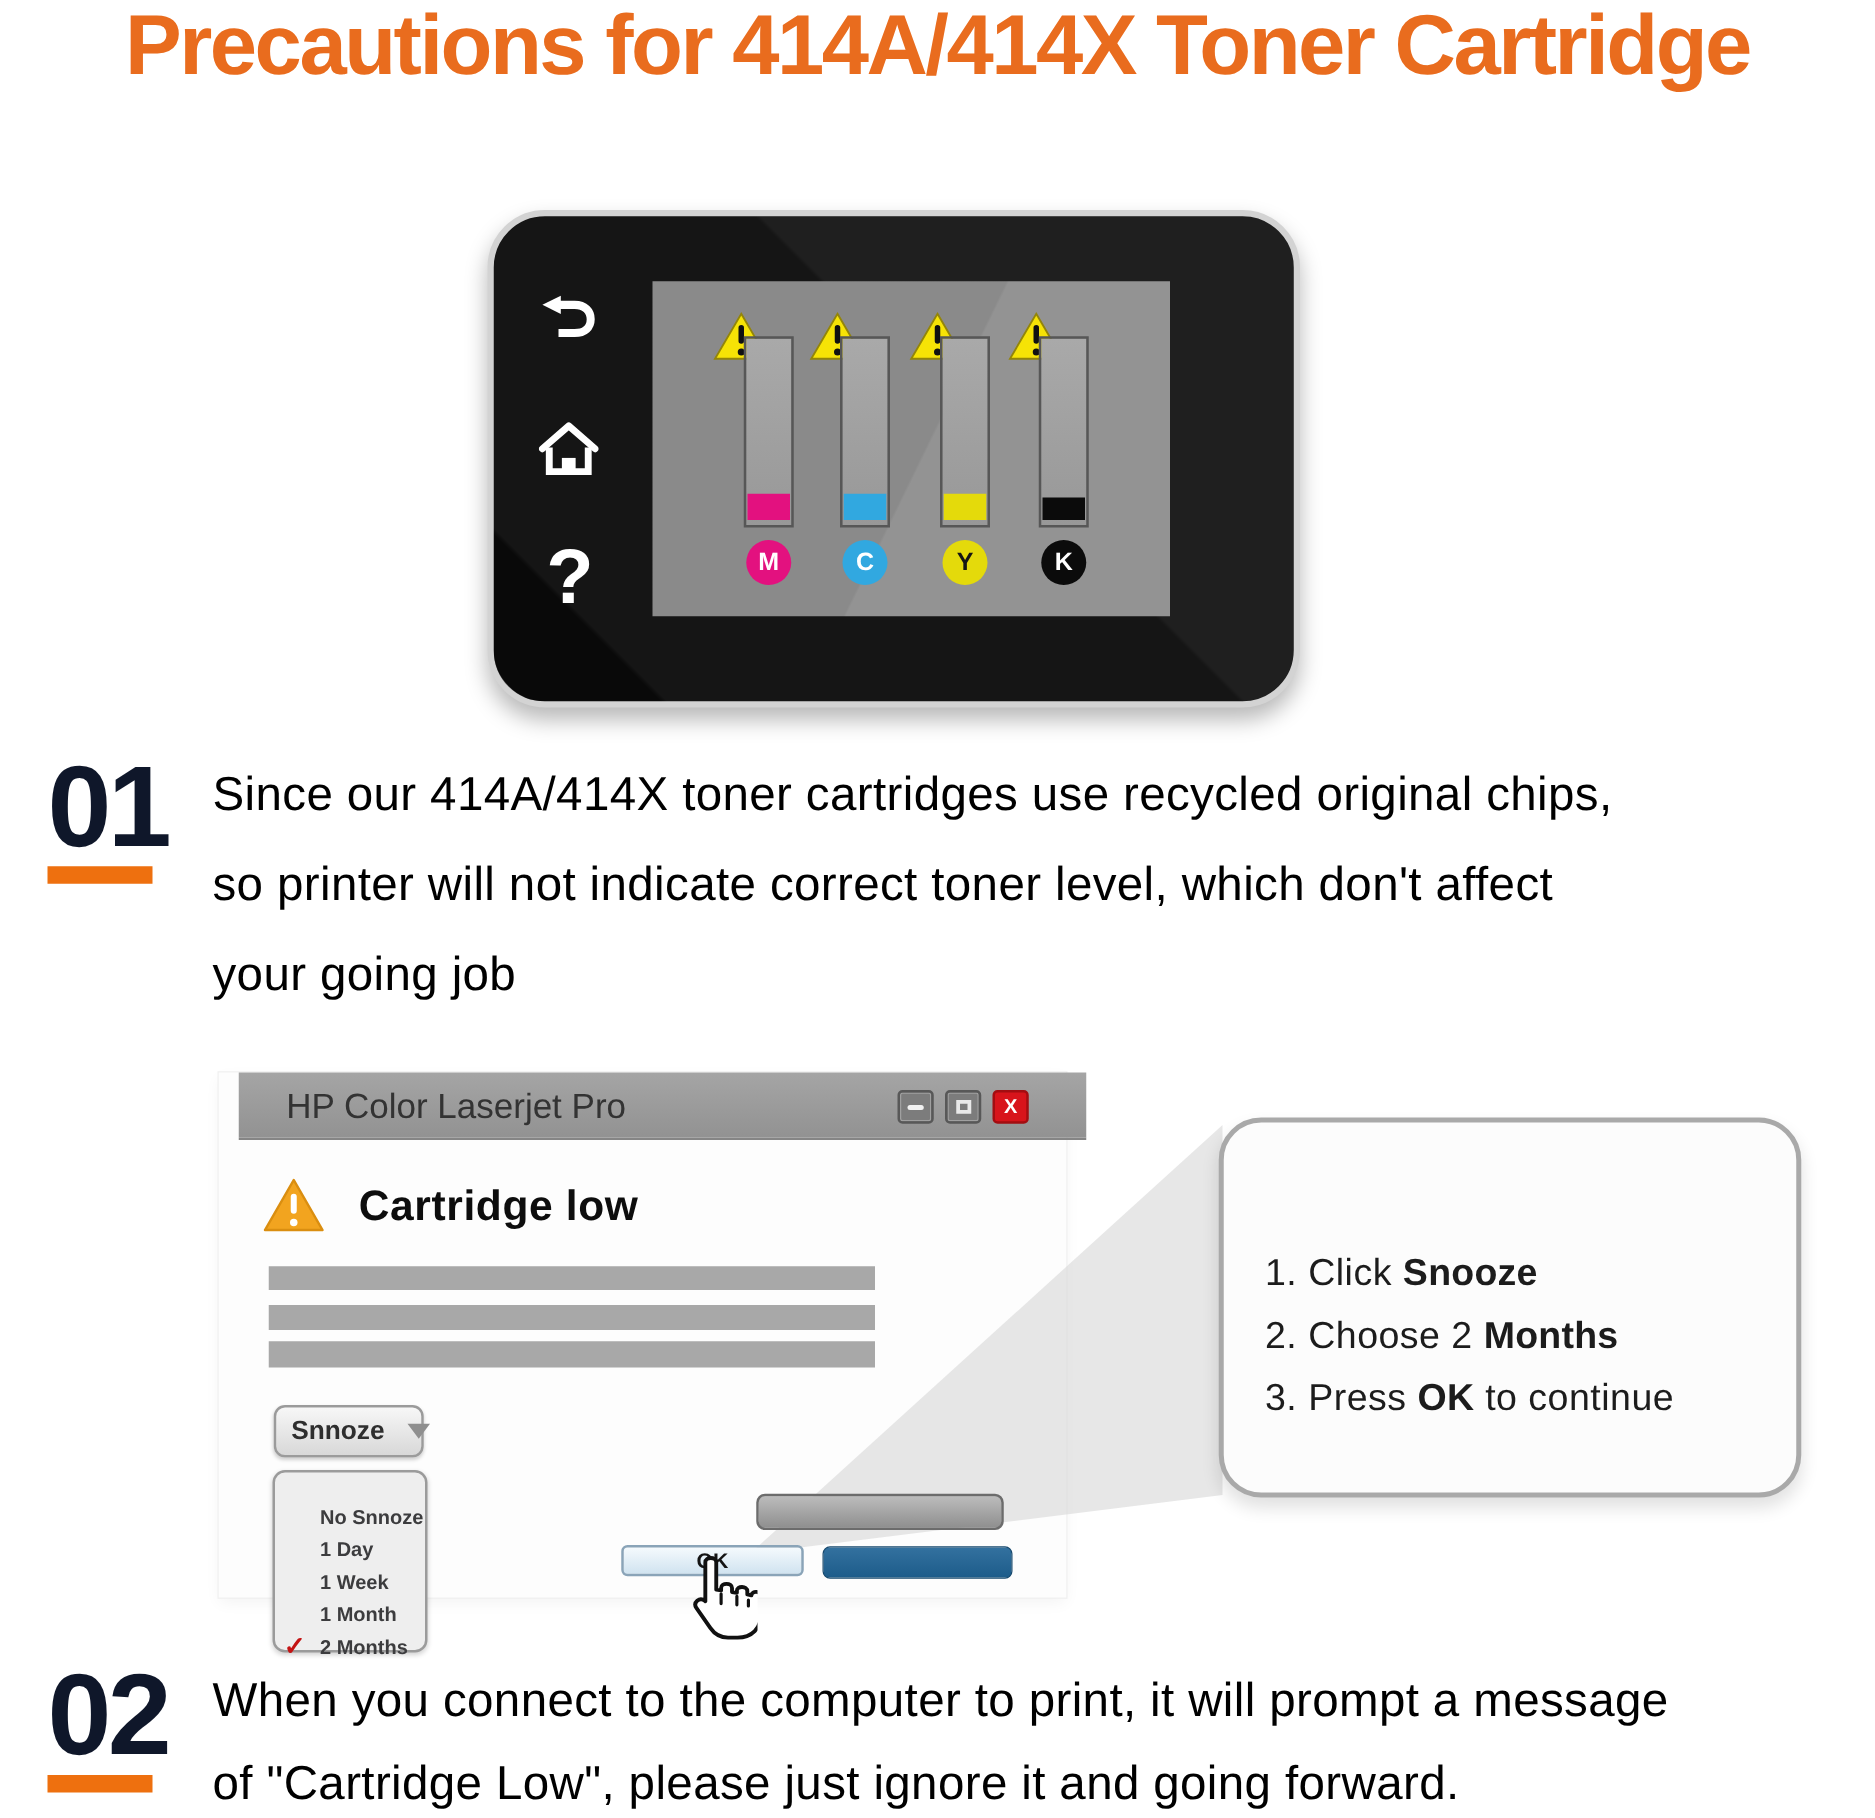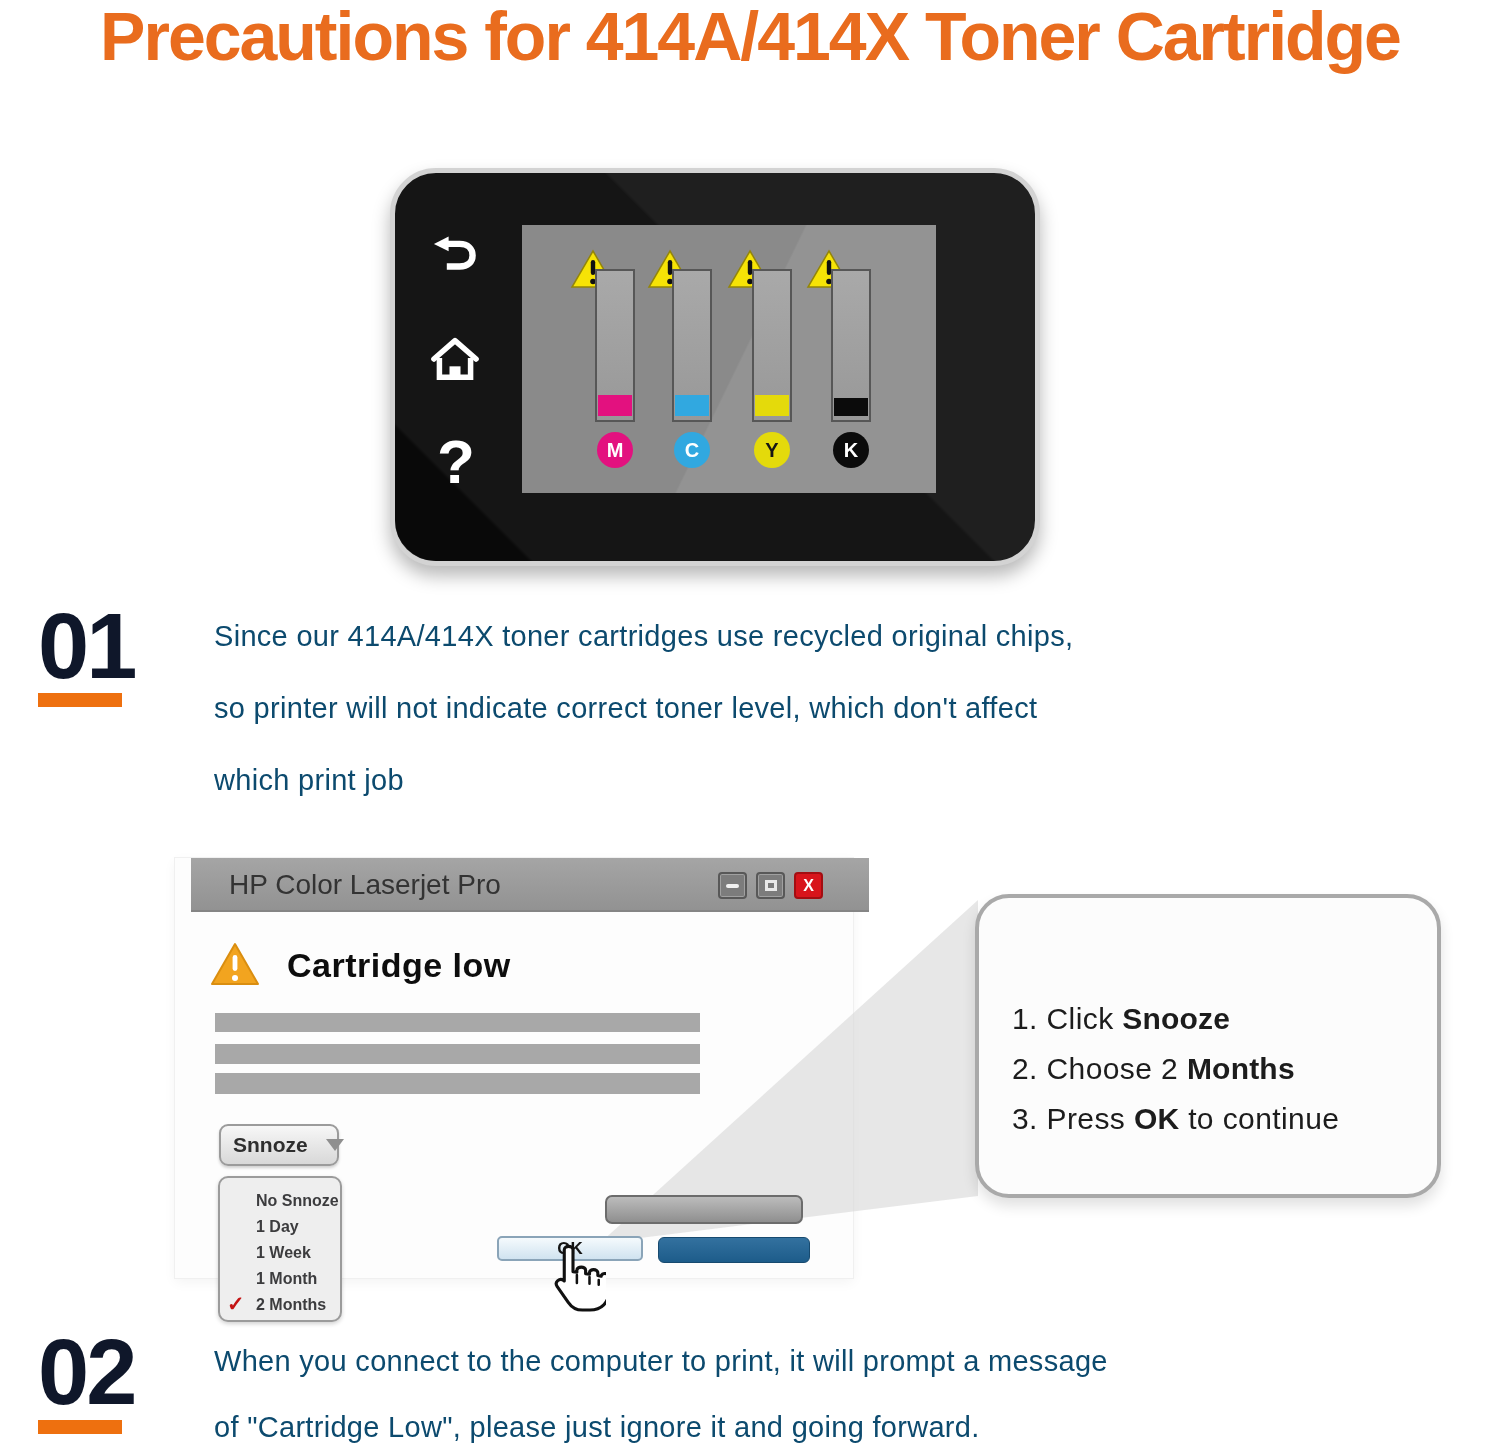--- a/index.html
+++ b/index.html
@@ -38,22 +38,22 @@
   .badge { position:absolute; left:42px; top:207px; width:36px; height:36px; border-radius:50%;
            color:#fff; font-weight:bold; font-size:20px; text-align:center; line-height:36px; }
   .col-y .badge { color:#151515; }
 
   
   .stepnum { position:absolute; left:38px; font-size:92px; font-weight:bold;
              letter-spacing:-3px; color:#0f172a; line-height:1; }
   .n1 { top:600px; } .n2 { top:1326px; }
   .stepbar { position:absolute; left:38px; width:84px; height:14px; background:#ee700f; }
   .b1 { top:693px; } .b2 { top:1420px; }
-  .steptext { position:absolute; left:170px; font-size:29px; color:#0c4a6e;
-              letter-spacing:.3px;margin-left:44px; }
+  .steptext { position:absolute; left:170px; font-size:38px; color:#000000;
+              letter-spacing:.3px; }
   .t1 { top:600px; line-height:72px; }
   .t2 { top:1328px; line-height:66px; }
 
   
   .dialog { position:absolute; left:175px; top:858px; width:678px; height:420px;
             background:#fdfdfd; box-shadow:0 0 0 1px #f0f0f0, 0 4px 12px rgba(0,0,0,.05); }
   .titlebar { position:absolute; left:0; top:0; width:100%; height:54px;
               background:linear-gradient(#a5a5a5,#929292); border-bottom:2px solid #858585;margin-left:16px; }
   .dtitle { position:absolute; left:38px; top:0; line-height:54px; font-size:28px; color:#333; }
   .winbtns { position:absolute; right:46px; top:14px; display:flex; gap:9px; }
@@ -75,21 +75,21 @@
                 border:2px solid #9b9b9b; border-radius:9px;
                 background:linear-gradient(#f7f7f7,#d8d8d8);
                 box-shadow:0 2px 3px rgba(0,0,0,.18);
                 display:flex; align-items:center; padding:0 8px 0 12px;
                 font-size:21px; font-weight:bold; color:#2e2e2e; }
   .snooze-sep { width:1px; height:22px; background:#adadad; margin:0 8px 0 10px; }
   .snooze-arr { width:0; height:0; border-left:9px solid transparent;
                 border-right:9px solid transparent; border-top:12px solid #8f8f8f; }
   .snooze-list { position:absolute; left:43px; top:318px; width:124px; height:146px;
                  border:2px solid #9b9b9b; border-radius:10px; background:#eeeeee;
-                 box-shadow:0 2px 4px rgba(0,0,0,.18); padding:10px 0; }
+                 box-shadow:0 2px 4px rgba(0,0,0,.18); padding:24px 0; }
   .opt { position:relative; padding-left:36px; font-size:16px; font-weight:bold;
          color:#3c3c3e; line-height:26px; }
   .opt .check { position:absolute; left:7px; top:-1px; color:#c41414; font-size:21px; }
 
   .gbtn { position:absolute; left:430px; top:337px; width:198px; height:29px;
           border:2px solid #6c6c6c; border-radius:7px;
           background:linear-gradient(#bcbcbc,#8f8f8f); z-index:3; }
   .okbtn { position:absolute; left:322px; top:378px; width:146px; height:25px;
            border:2px solid #8aa4b8; border-radius:5px;
            background:linear-gradient(#f5fafd,#d0e3f0);
@@ -187,21 +187,21 @@
       </div>
 
     </div>
   </div>
 
   <div class="stepnum n1">01</div>
   <div class="stepbar b1"></div>
   <div class="steptext t1">
     <div>Since our 414A/414X toner cartridges use recycled original chips,</div>
     <div>so printer will not indicate correct toner level, which don't affect</div>
-    <div>which print job</div>
+    <div>your going job</div>
   </div>
 
   <div class="dialog">
     <div class="titlebar">
       <span class="dtitle">HP Color Laserjet Pro</span>
       <div class="winbtns">
         <div class="wb min">
           <span class="glyph-min"></span>
         </div>
         <div class="wb max">

